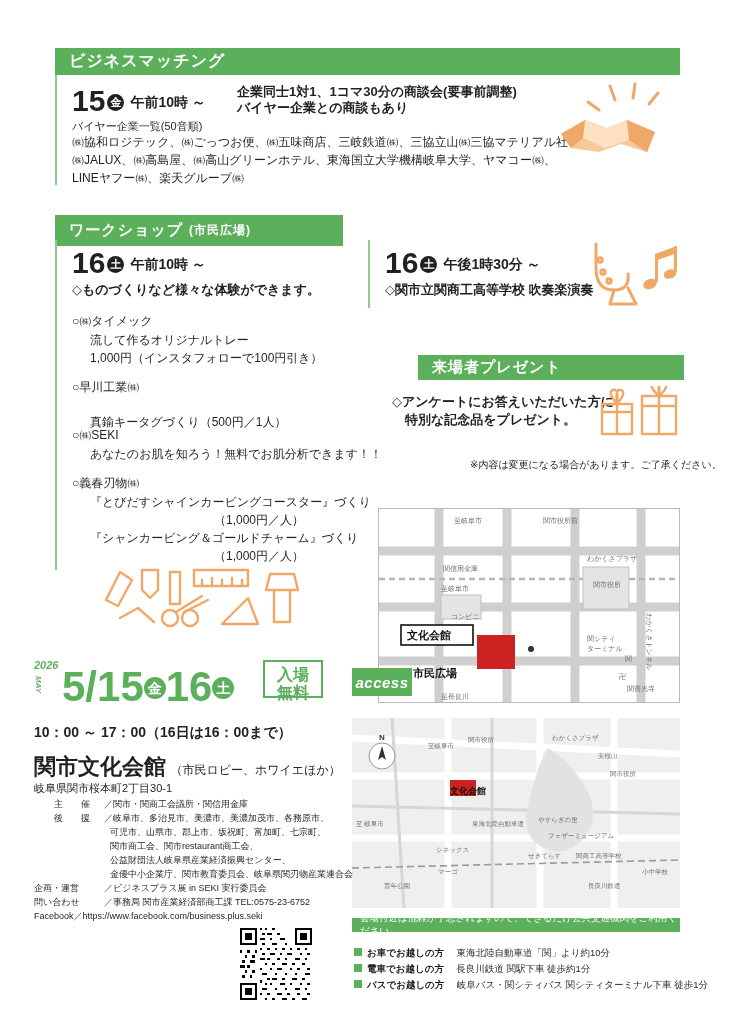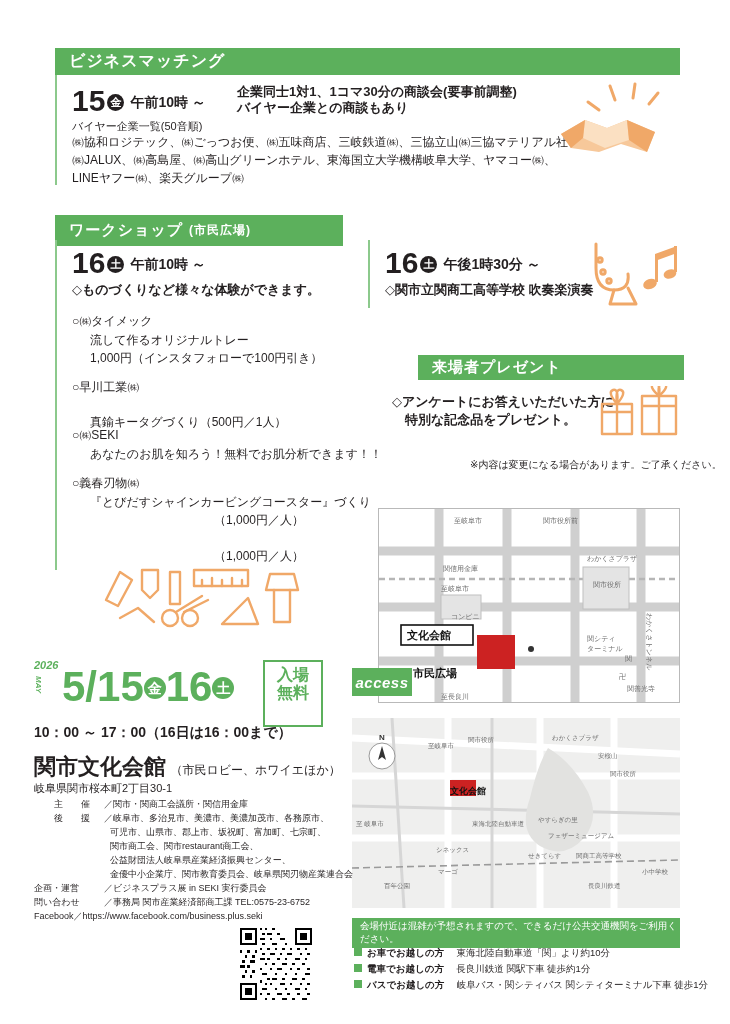--- a/index.html
+++ b/index.html
@@ -128,20 +128,21 @@
 
   <div class="abs t12" style="left:72px;top:378px;">○早川工業㈱</div>
   <div class="abs t12" style="left:90px;top:413px;">真鍮キータグづくり（500円／1人）</div>
 
   <div class="abs t12" style="left:72px;top:426px;">○㈱SEKI</div>
   <div class="abs t12" style="left:90px;top:445px;">あなたのお肌を知ろう！無料でお肌分析できます！！</div>
 
   <div class="abs t12" style="left:72px;top:474px;">○義春刃物㈱</div>
   <div class="abs t12" style="left:90px;top:493px;">『とびだすシャインカービングコースター』づくり</div>
   <div class="abs t12" style="left:214px;top:511px;">（1,000円／人）</div>
+  <div class="abs t12" style="left:90px;top:529px;">『シャンカービング＆ゴールドチャーム』づくり</div>
   <div class="abs t12" style="left:214px;top:547px;">（1,000円／人）</div>
 
   <svg class="ill" style="left:98px;top:560px;" width="210" height="72" viewBox="0 0 210 72">
     <g fill="none" stroke="#f0a868" stroke-width="2.4" stroke-linecap="round" stroke-linejoin="round">
       <path d="M8 40 L22 12 L34 20 L20 46 Z"></path>
       <path d="M44 10 L60 10 L60 30 L52 38 L44 30 Z"></path>
       <path d="M72 12 L82 12 L82 44 L72 44 Z"></path>
       <path d="M96 10 L150 10 L150 26 L96 26 Z"></path>
       <path d="M104 26 L104 20 M114 26 L114 18 M124 26 L124 20 M134 26 L134 18 M144 26 L144 20"></path>
       <path d="M22 58 L40 48 L56 62"></path>
@@ -281,21 +282,21 @@
         <text x="86" y="156">マーゴ</text>
         <text x="32" y="170">百年公園</text>
         <text x="236" y="170">長良川鉄道</text>
         <text x="290" y="156">小中学校</text>
       </g>
       <text x="98" y="76" font-size="9" font-weight="bold" fill="#111" font-family="'Liberation Sans',sans-serif">文化会館</text>
     </svg>
   </div>
   <div class="abs" style="left:452px;top:760px;font-size:9px;font-weight:bold;"></div>
 
-  <div class="footer-note" style="left:352px;top:918px;width:328px;height:30px;">
+  <div class="footer-note" style="left:352px;top:918px;width:328px;height:14px;">
     <span>会場付近は混雑が予想されますので、できるだけ公共交通機関をご利用ください。</span>
   </div>
   <div class="abs" style="left:354px;top:942px;">
     <span class="sq"></span><span class="acc-line" style="font-weight:bold;">お車でお越しの方</span>
     <span class="acc-line" style="margin-left:8px;">東海北陸自動車道「関」より約10分</span>
   </div>
   <div class="abs" style="left:354px;top:958px;">
     <span class="sq"></span><span class="acc-line" style="font-weight:bold;">電車でお越しの方</span>
     <span class="acc-line" style="margin-left:8px;">長良川鉄道 関駅下車 徒歩約1分</span>
   </div>
@@ -304,21 +305,21 @@
     <span class="acc-line" style="margin-left:8px;">岐阜バス・関シティバス 関シティターミナル下車 徒歩1分</span>
   </div>
 
   <div class="abs" style="left:34px;top:660px;text-align:center;font-style:italic;">
     <div class="year">2026</div>
     <div class="mon" style="writing-mode:vertical-rl;margin-top:4px;">MAY</div>
   </div>
   <div class="abs" style="left:62px;top:668px;">
     <span class="daynum">5/15</span><span class="dow-g">金</span><span class="daynum">16</span><span class="dow-g">土</span>
   </div>
-  <div class="free-box" style="left:263px;top:660px;width:60px;height:67px;">
+  <div class="free-box" style="left:263px;top:660px;width:60px;height:38px;">
     <div>入場</div>
     <div>無料</div>
   </div>
 
   <div class="abs" style="left:34px;top:724px;font-size:14px;font-weight:bold;">10：00 ～ 17：00（16日は16：00まで）</div>
   <div class="abs" style="left:34px;top:752px;">
     <span style="font-size:22px;font-weight:bold;">関市文化会館</span>
     <span style="font-size:12px;">（市民ロビー、ホワイエほか）</span>
   </div>
   <div class="abs t11" style="left:34px;top:780px;">岐阜県関市桜本町2丁目30-1</div>

